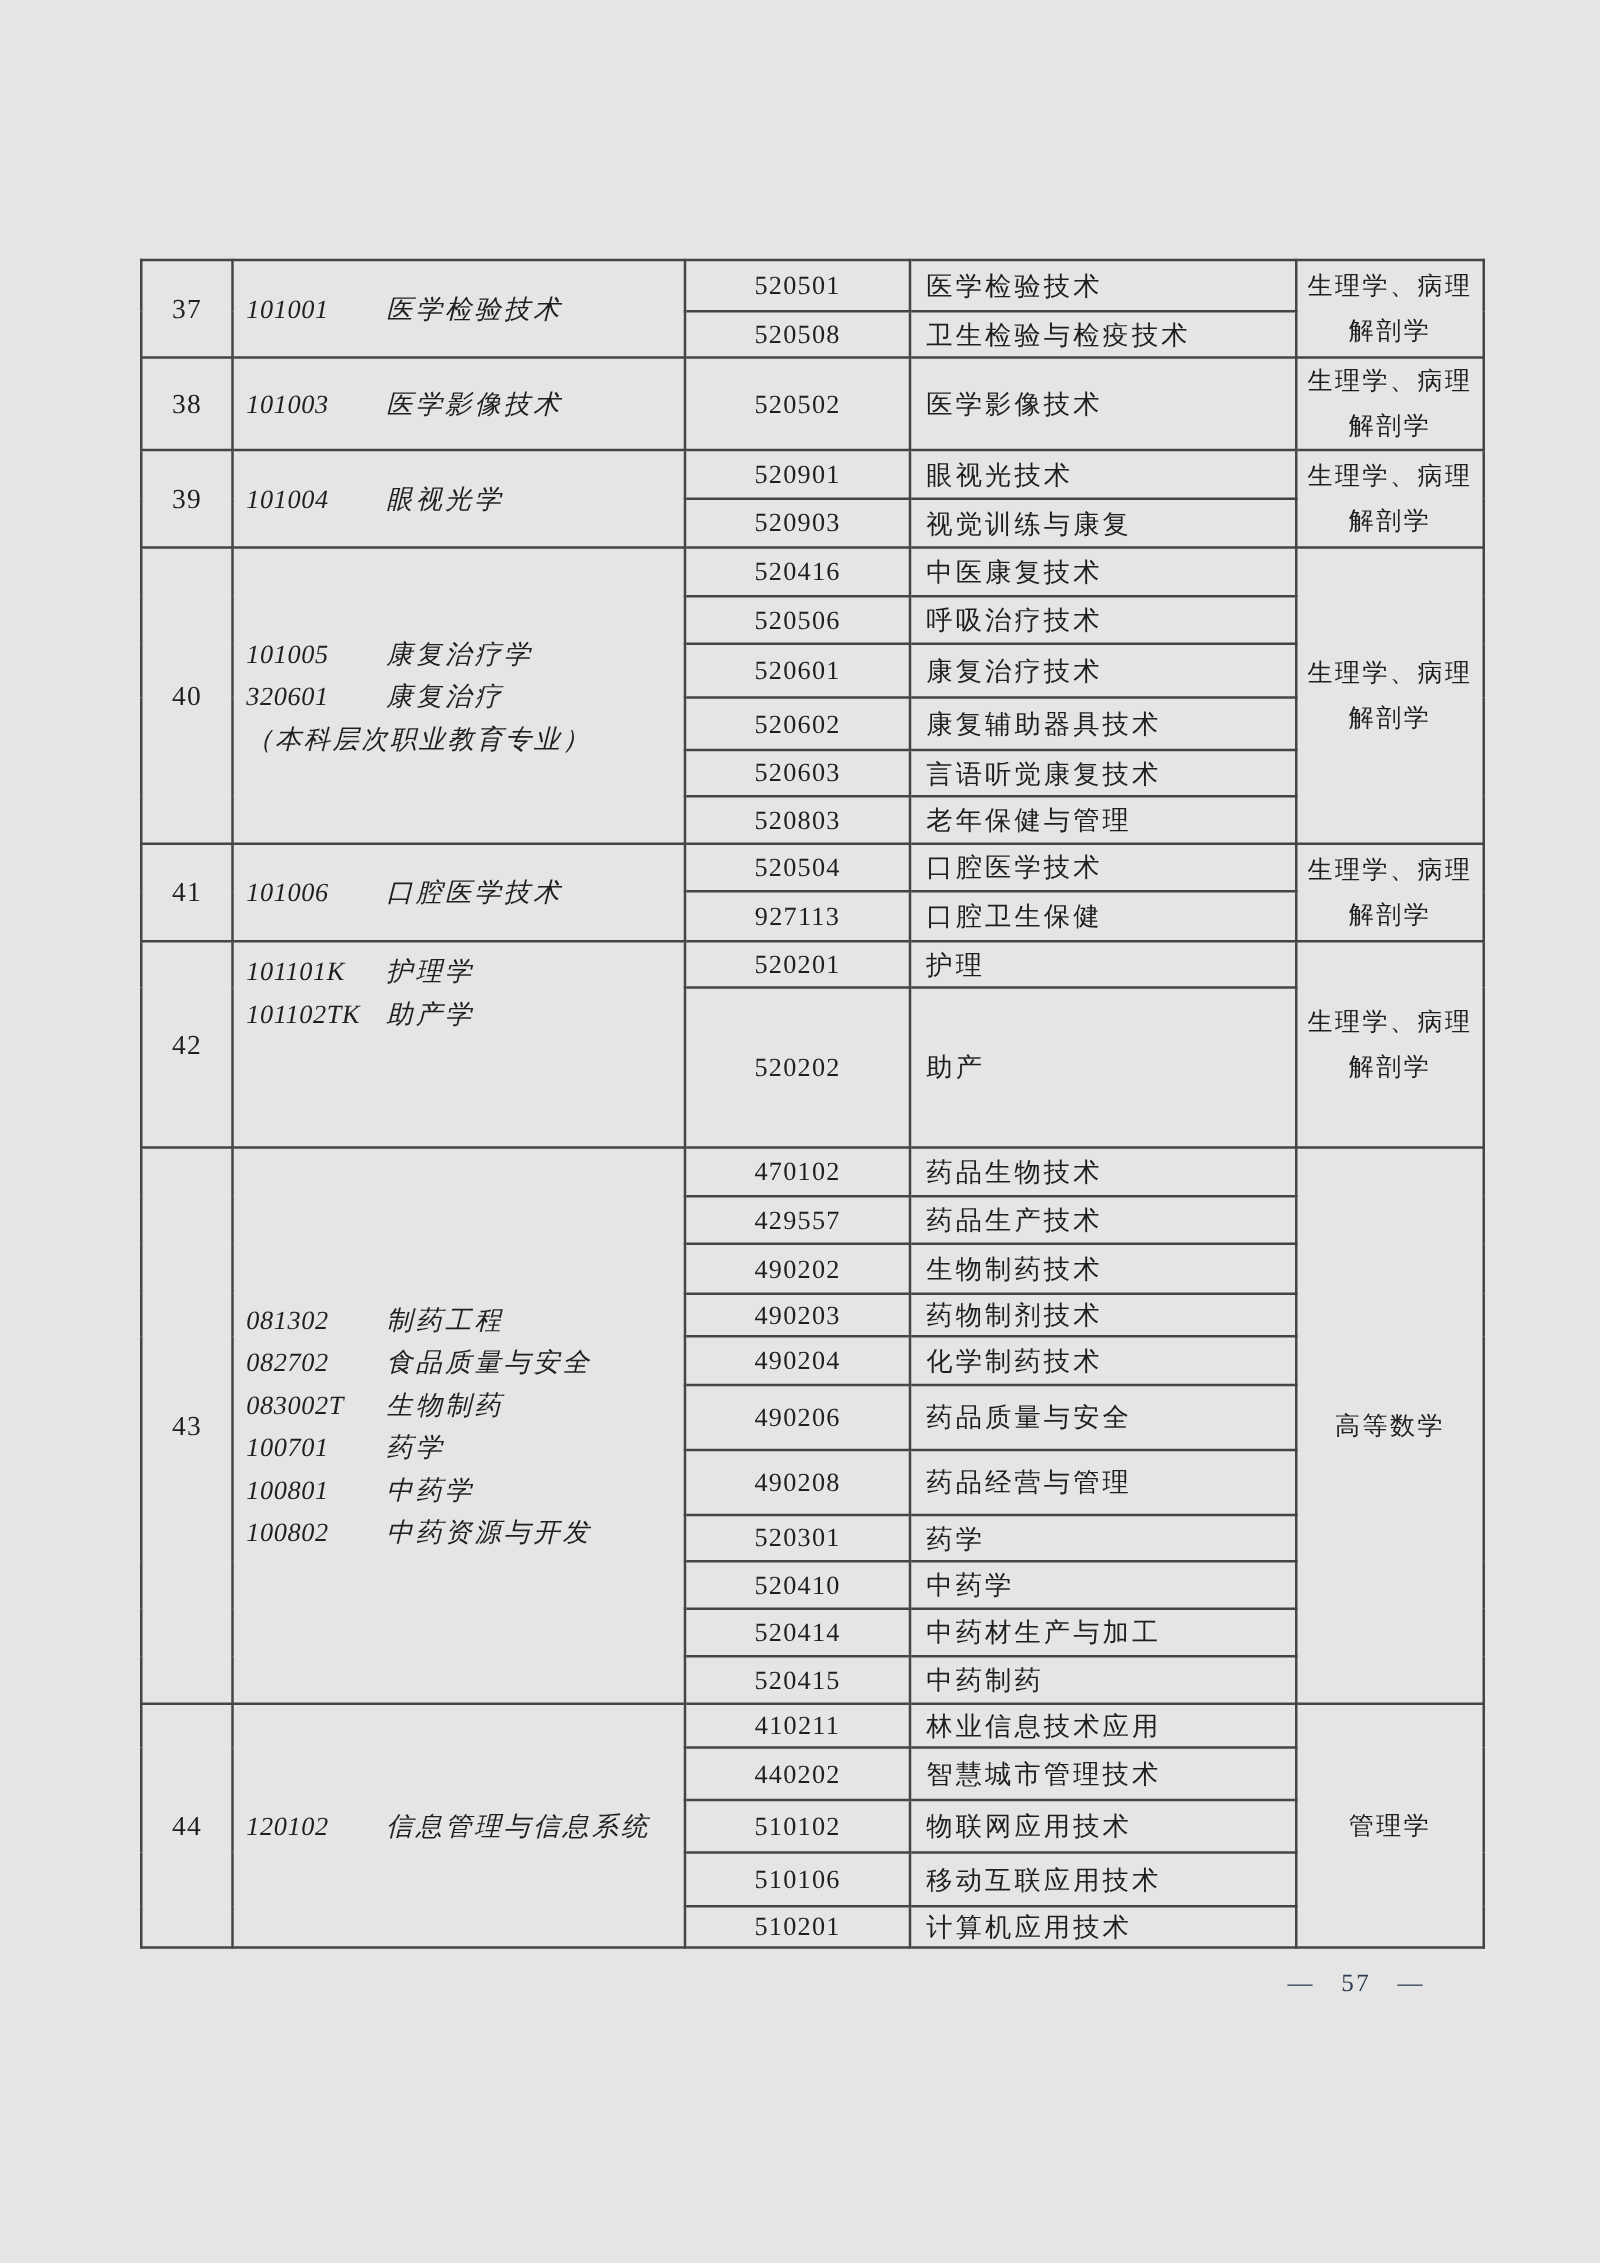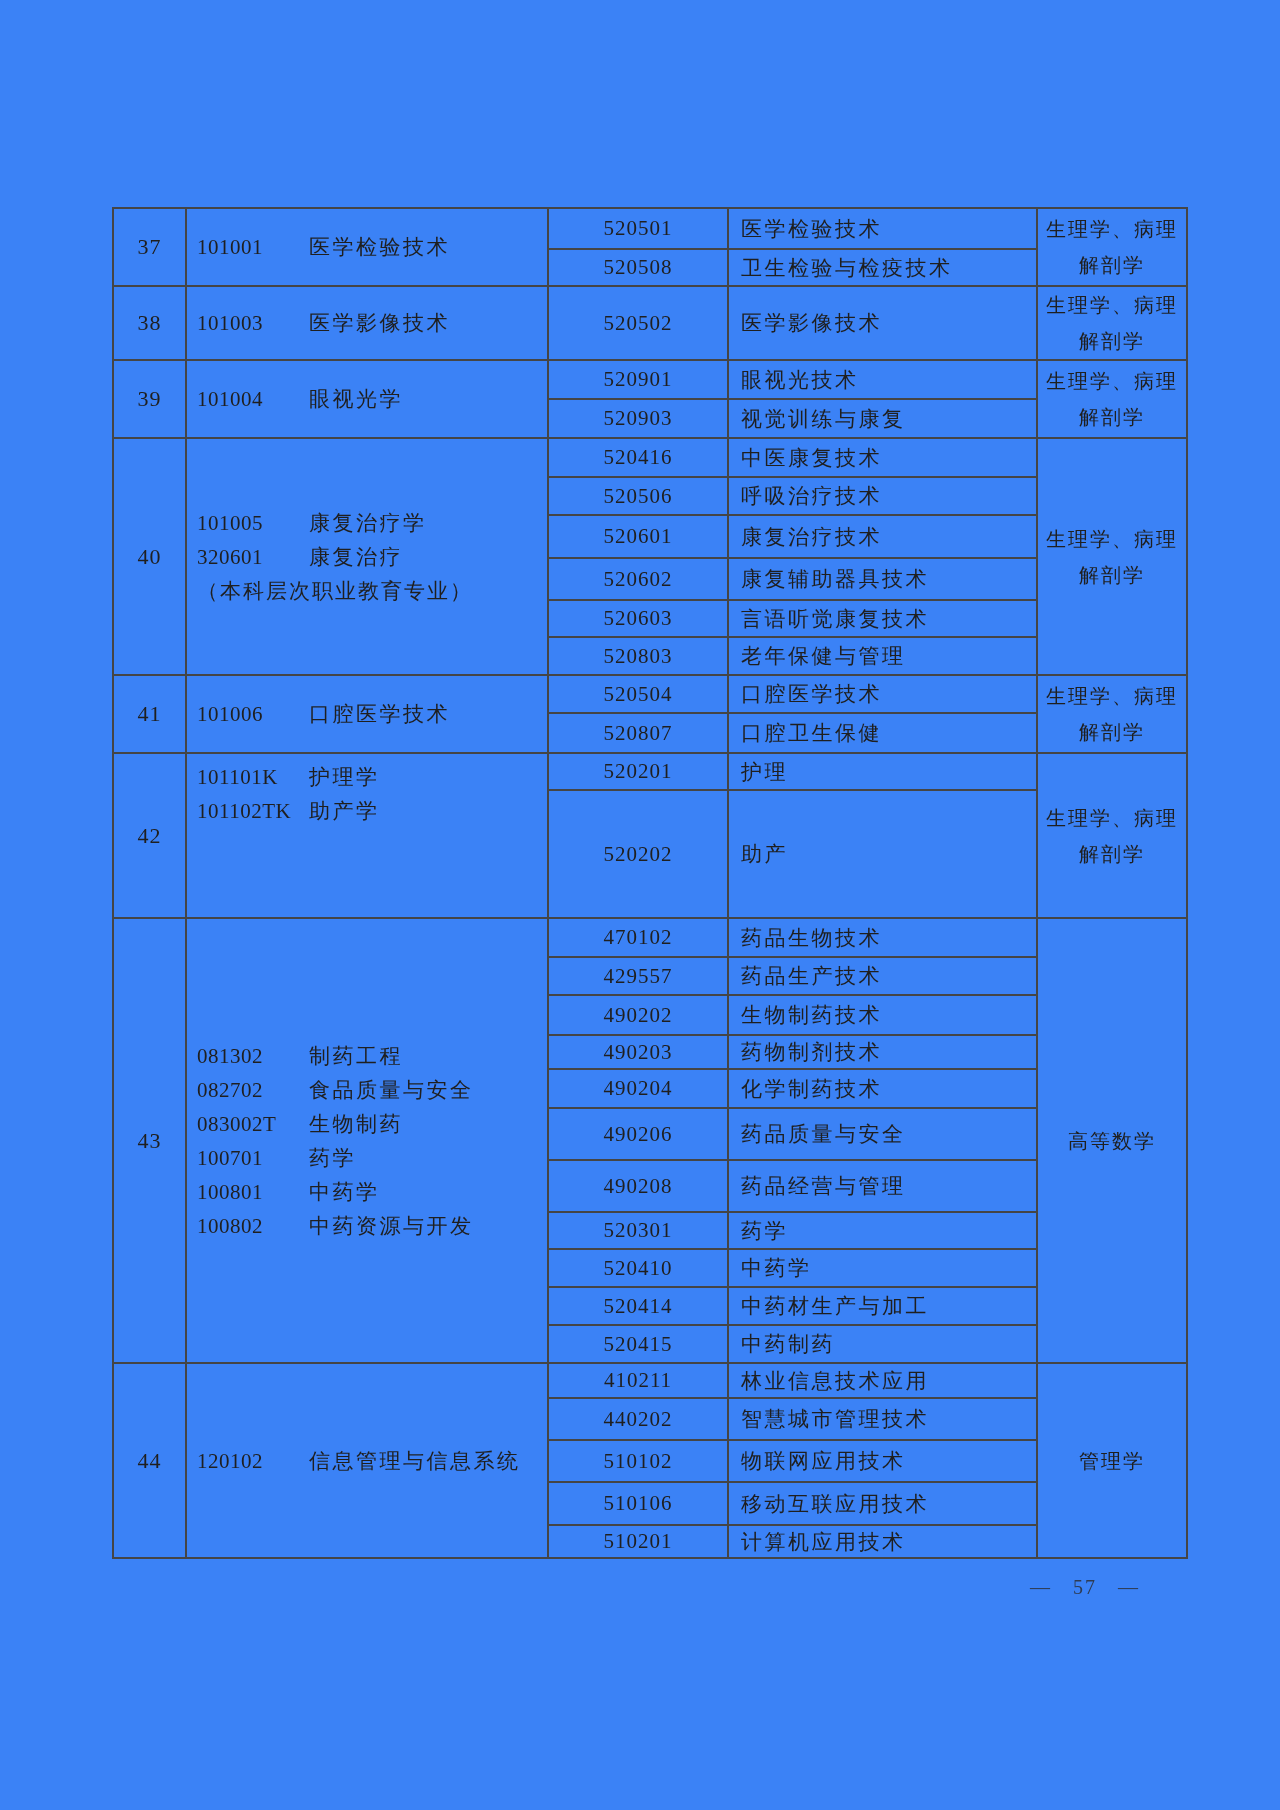--- a/index.html
+++ b/index.html
@@ -1,38 +1,38 @@
 <!DOCTYPE html>
 <html><head>
 <meta charset="utf-8">
 <style>
   html,body{margin:0;padding:0;}
   body{
     width:1280px;height:1810px;background:#ffffff;
     font-family:"Liberation Serif","DejaVu Serif",serif;
     color:#1f1f1f;
   }
-  .page{position:relative;width:1280px;height:1810px;background:#3b82f6;overflow:hidden;}
+  .page{position:relative;width:1280px;height:1810px;background:#e5e5e5;overflow:hidden;}
 
   table.majors-table{
     position:absolute;left:112px;top:207px;width:1074px;
     border-collapse:collapse;table-layout:fixed;
     border:2px solid #3a3a3a;
   }
   td{
     border:2px solid #454545;
     font-size:21px;
     vertical-align:middle;
     overflow:hidden;
   }
   td.num{text-align:center;font-size:22px;letter-spacing:1px;}
   td.code{text-align:center;letter-spacing:1px;}
   td.major{text-align:left;padding:0 4px 0 12px;letter-spacing:2.5px;}
   td.subject{text-align:center;letter-spacing:2px;line-height:36px;padding:0 4px;font-size:20px;}
-  td.ug{padding:4px 4px 4px 10px;}
+  td.ug{padding:4px 4px 4px 10px;font-style:italic;}
   td.ug.top-align{vertical-align:top;padding-top:6px;}
   .ug-line{line-height:34px;white-space:nowrap;}
   .ug-code{display:inline-block;min-width:112px;letter-spacing:0.5px;}
   .ug-name{letter-spacing:2.5px;}
   .ug-note{letter-spacing:2px;}
 
   .page-number{
     position:absolute;left:960px;top:1576px;width:250px;
     text-align:center;font-size:20px;color:#2e3b52;
     letter-spacing:2px;word-spacing:14px;
@@ -121,21 +121,21 @@
         <tr style="height: 38px;">
           <td class="cell num" rowspan="2">41</td>
           <td class="cell ug" rowspan="2">
             <div class="ug-line"><span class="ug-code">101006</span><span class="ug-name">口腔医学技术</span></div>
           </td>
           <td class="cell code">520504</td>
           <td class="cell major">口腔医学技术</td>
           <td class="cell subject" rowspan="2">生理学、病理解剖学</td>
         </tr>
         <tr style="height: 40px;">
-          <td class="cell code">520807</td>
+          <td class="cell code">927113</td>
           <td class="cell major">口腔卫生保健</td>
         </tr>
         <tr style="height: 37px;">
           <td class="cell num" rowspan="2">42</td>
           <td class="cell ug top-align" rowspan="2">
             <div class="ug-line"><span class="ug-code">101101K</span><span class="ug-name">护理学</span></div>
             <div class="ug-line"><span class="ug-code">101102TK</span><span class="ug-name">助产学</span></div>
           </td>
           <td class="cell code">520201</td>
           <td class="cell major">护理</td>

